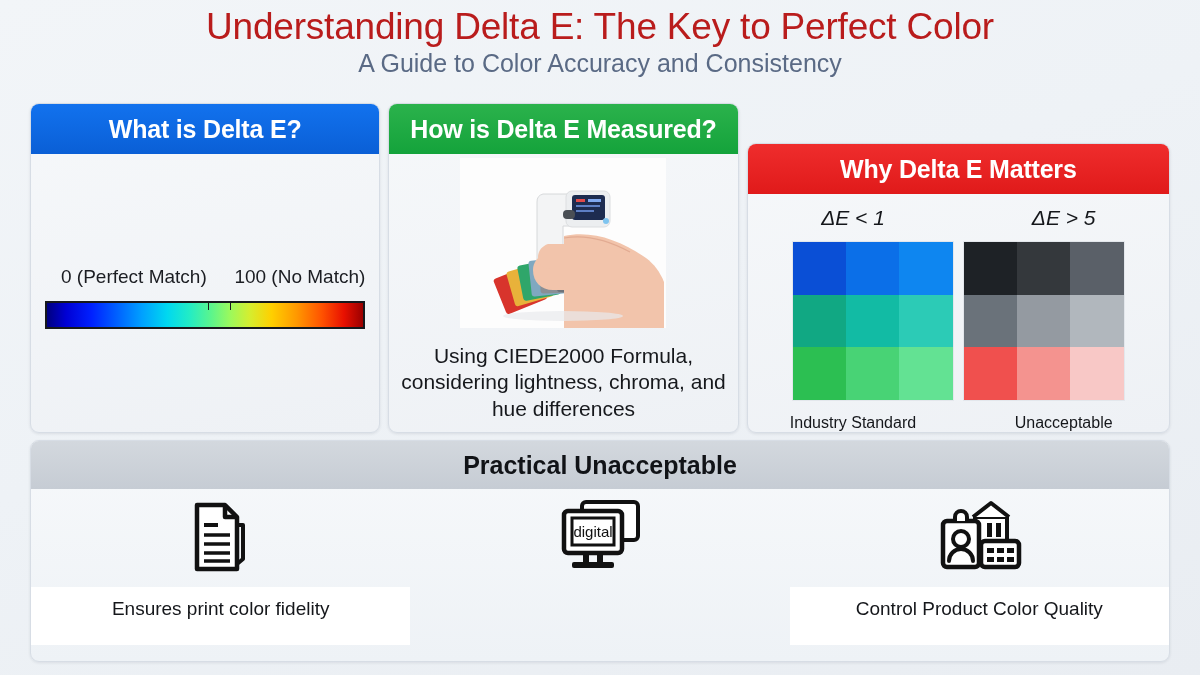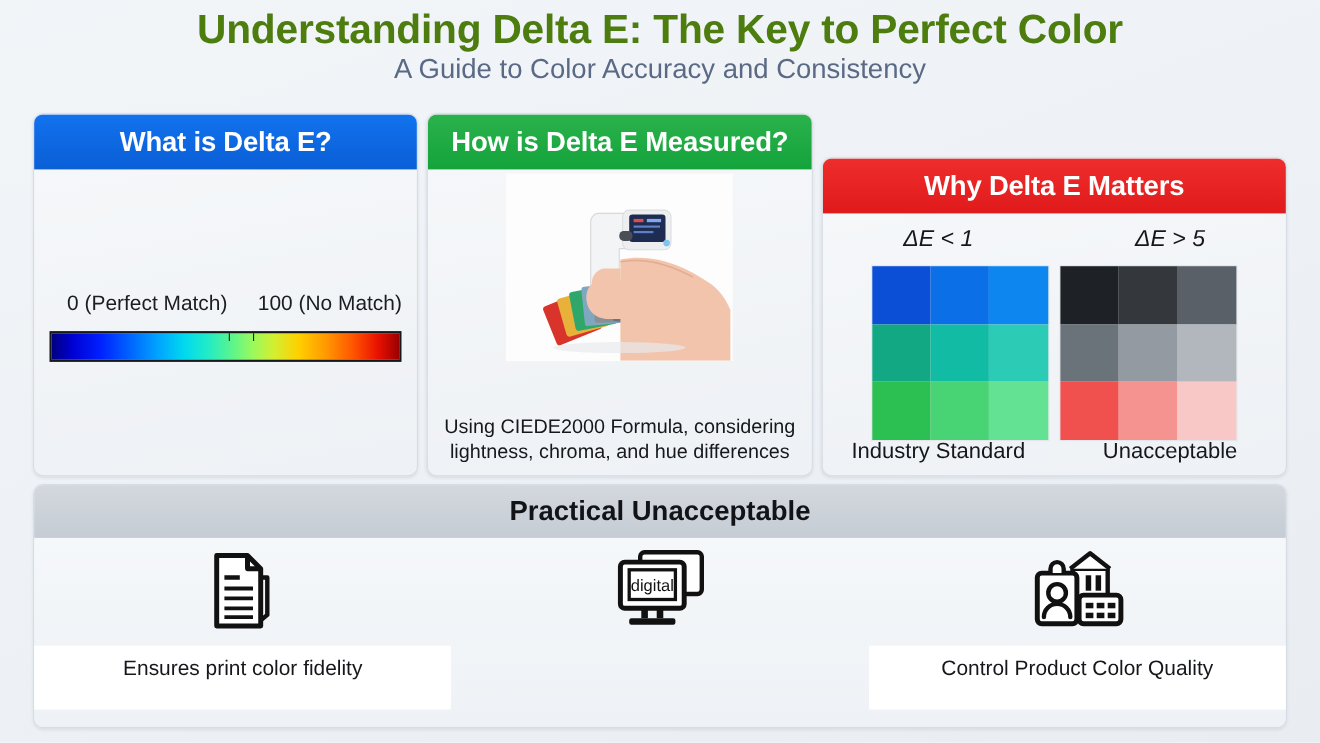--- a/index.html
+++ b/index.html
@@ -7,21 +7,21 @@
     width: 1200px; height: 675px;
     font-family: "Liberation Sans", sans-serif;
     background: linear-gradient(160deg, #f2f5f8 0%, #eef2f6 45%, #e9edf2 100%);
     overflow: hidden;
   }
   .page { position: relative; width: 1200px; height: 675px; }
 
   
   .titlebar { text-align: center; padding-top: 6px; }
   .main-title {
-    font-size: 37px; font-weight: bold; color: #4d7c0f;
+    font-size: 37px; font-weight: normal; color: #b91c1c;
     letter-spacing: -0.2px; line-height: 1.12;
   }
   .sub-title {
     font-size: 25px; color: #5a6a85; font-weight: normal;
     margin-top: 3px; line-height: 1.1;
   }
 
   
   .cards {
     position: absolute; top: 103px; left: 30px;
@@ -71,42 +71,42 @@
     text-align: center; font-size: 21px; color: #16181c; line-height: 1.28;
   }
 
   
   .photo-wrap {
     position: absolute; top: 4px; left: 50%; transform: translateX(-50%);
     width: 206px; height: 170px; background: #fdfdfd;
   }
   .card2-caption {
     position: absolute; bottom: 10px; left: 8px; right: 8px;
-    text-align: center; font-size: 18px; color: #16181c; line-height: 1.26;
+    text-align: center; font-size: 21px; color: #16181c; line-height: 1.26;
   }
 
   
   .de-labels {
     position: absolute; top: 12px; left: 0; width: 100%;
     display: flex; font-size: 21px; color: #14161a;
   }
   .de-labels span { flex: 1; text-align: center; font-style: italic; }
   .grids {
     position: absolute; top: 47px; left: 0; width: 100%;
     display: flex; justify-content: center; gap: 9px;
   }
   .swatch-grid {
     width: 162px; height: 160px;
     display: grid; grid-template-columns: repeat(3,1fr); grid-template-rows: repeat(3,1fr);
     border: 1px solid #e3e7ec;
   }
   .swatch-grid div { width: 100%; height: 100%; }
   .grid-captions {
-    position: absolute; bottom: 10px; left: 0; width: 100%;
-    display: flex; font-size: 20px; color: #15171b;
+    position: absolute; bottom: 0; left: 0; width: 100%;
+    display: flex; font-size: 16px; color: #15171b;
   }
   .grid-captions span { flex: 1; text-align: center; }
 
   
   .panel {
     position: absolute; left: 30px; top: 440px; width: 1140px; height: 222px;
     border-radius: 9px; border: 1px solid #d7dde5;
     background: linear-gradient(180deg,#f7f9fb 0%,#eef2f6 100%);
     box-shadow: 0 1px 3px rgba(25,35,55,0.09);
     overflow: hidden;

